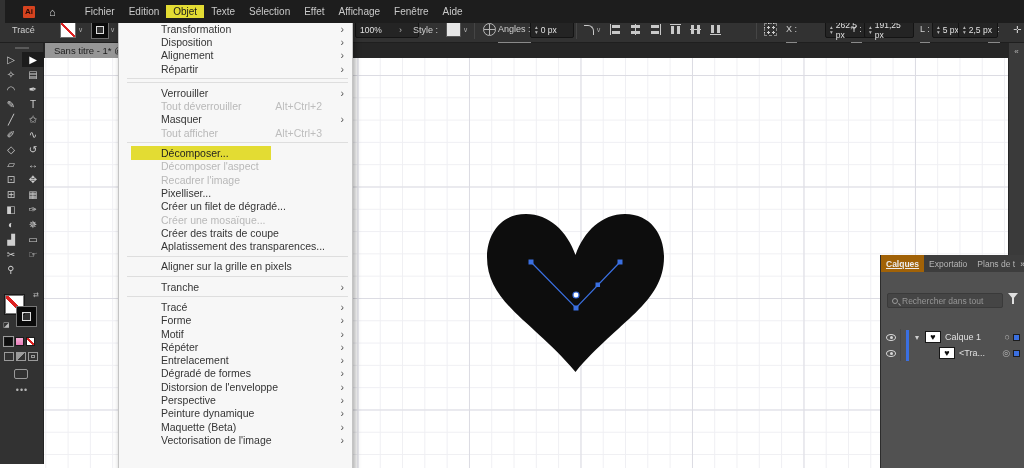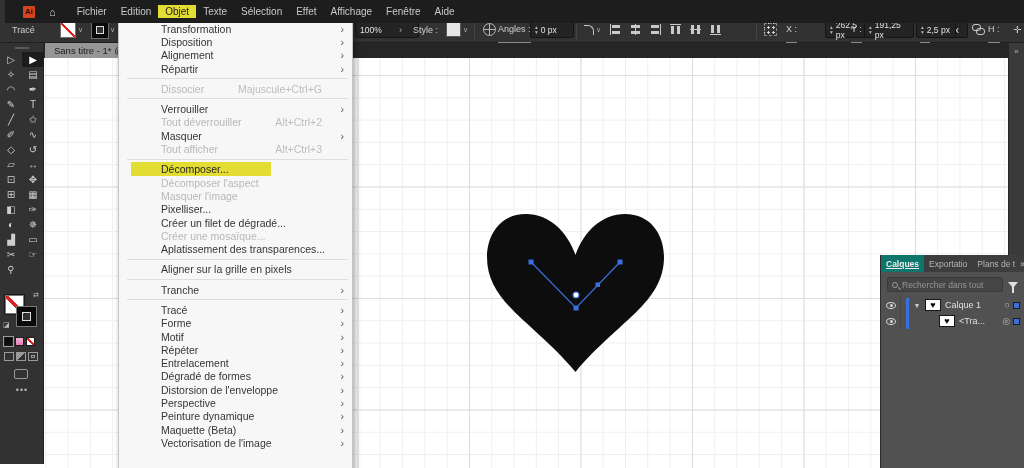--- a/index.html
+++ b/index.html
@@ -6,21 +6,21 @@
   *{box-sizing:border-box;}
   .app{position:relative;width:1024px;height:468px;overflow:hidden;
        font-family:"Liberation Sans","DejaVu Sans",sans-serif;background:#323232;color:#d6d6d6;}
 
   
   .menubar{position:absolute;left:5px;top:0;width:1024px;height:23px;background:#1d1d1d;
            display:flex;align-items:center;font-size:10px;color:#c9c9c9;z-index:60;}
   .ai-logo{width:12px;height:12px;margin-left:18px;background:#d6431f;color:#2a0a05;
            font-size:8px;font-weight:bold;display:flex;align-items:center;justify-content:center;border-radius:1px;}
   .home-ic{margin-left:14px;font-size:11px;color:#cfcfcf;}
-  .mb-items{display:flex;margin-left:14px;}
+  .mb-items{display:flex;margin-left:22px;}
   .mb-item{padding:1px 7px;cursor:default;}
   .mb-item.active{background:#e3dc33;color:#1a1a1a;}
 
   
   .controlbar{position:absolute;left:0;top:16px;width:1024px;height:27px;background:#323232;
               border-bottom:1px solid #1f1f1f;font-size:9px;color:#cfcfcf;z-index:10;}
   .cb{position:absolute;top:0;height:27px;display:flex;align-items:center;}
   .cb-link{border-bottom:1px solid #8a8a8a;line-height:10px;}
   .fld{background:#242424;border:1px solid #141414;height:17px;display:inline-flex;align-items:center;
        padding:0 4px;color:#e3e3e3;font-size:8.5px;border-radius:2px;}
@@ -93,23 +93,23 @@
   .art{position:absolute;inset:0;pointer-events:none;}
 
   
   .dockstrip{position:absolute;left:1008px;top:43px;width:16px;height:212px;background:#3a3a3a;border-left:1px solid #262626;z-index:15;
              text-align:center;color:#b5b5b5;font-size:8px;}
   
   .lpanel{position:absolute;left:880px;top:255px;width:144px;height:213px;background:#515151;z-index:25;
           border-left:1px solid #2c2c2c;font-size:9px;}
   .lp-tabs{height:17px;background:#3d3d3d;display:flex;align-items:stretch;color:#b5b5b5;font-size:8.5px;}
   .lp-tab{padding:0 5px;display:flex;align-items:center;white-space:nowrap;overflow:hidden;}
-  .lp-tab.active{background:#0f766e;color:#ececec;font-weight:bold;text-decoration:underline;}
+  .lp-tab.active{background:#a16207;color:#ececec;font-weight:bold;text-decoration:underline;}
   .lp-tabs-right{margin-left:auto;display:flex;align-items:center;gap:3px;padding-right:4px;color:#cfcfcf;}
-  .lp-search{display:flex;align-items:center;margin:5px 6px;}
+  .lp-search{display:flex;align-items:flex-start;margin:21px 6px;}
   .lp-field{flex:1;height:15px;background:#454545;border:1px solid #3a3a3a;border-radius:2px;display:flex;align-items:center;
             color:#969696;font-size:8.5px;padding:0 4px;gap:4px;overflow:hidden;white-space:nowrap;}
   .mag{width:6px;height:6px;border:1px solid #9a9a9a;border-radius:50%;position:relative;flex:none;}
   .mag::after{content:"";position:absolute;left:5px;top:5px;width:3px;height:1px;background:#9a9a9a;transform:rotate(45deg);}
   .funnel{margin-left:5px;width:0;height:0;border-left:5px solid transparent;border-right:5px solid transparent;
           border-top:6px solid #e0e0e0;position:relative;}
   .funnel::after{content:"";position:absolute;left:-1px;top:-1px;width:2px;height:6px;background:#e0e0e0;}
   .lp-rows{position:relative;}
   .lp-selbar{position:absolute;left:25px;top:1px;width:3px;height:31px;background:#3a6fe0;}
   .lp-row{height:16px;display:flex;align-items:center;color:#e0e0e0;position:relative;}
@@ -256,21 +256,21 @@
 
   </div>
 
   <div class="controlbar" style="left:944px;width:80px;background:transparent;border:none;z-index:11">
     <span class="cb cb-link" style="left:44px">H :</span>
 
   </div>
   <div class="controlbar" style="left:0;width:1024px;background:transparent;border:none;z-index:12">
 
     <span class="cb" style="left:1013px;color:#c9c9c9;font-size:10px">✛</span>
-    <span class="cb" style="left:916px">
+    <span class="cb" style="left:958px">
         <span class="fld" style="width:40px">
           <span class="stp">
             <span>▴</span>
             <span>▾</span>
           </span>
           <span>2,5 px</span>
         </span>
       </span>
   </div>
 
@@ -484,25 +484,20 @@
       <div class="mi">
         <span class="mi-label">Répartir</span>
         <span class="mi-shortcut"></span>
         <span class="mi-arrow">›</span>
       </div>
       <div class="mi sep">
         
         
         
       </div>
-      <div class="mi disabled">
-        <span class="mi-label">Dissocier</span>
-        <span class="mi-shortcut">Majuscule+Ctrl+G</span>
-        <span class="mi-arrow"></span>
-      </div>
       <div class="mi sep">
         
         
         
       </div>
       <div class="mi">
         <span class="mi-label">Verrouiller</span>
         <span class="mi-shortcut"></span>
         <span class="mi-arrow">›</span>
       </div>
@@ -530,40 +525,45 @@
         <span class="mi-label">Décomposer...</span>
         <span class="mi-shortcut"></span>
         <span class="mi-arrow"></span>
       </div>
       <div class="mi disabled">
         <span class="mi-label">Décomposer l'aspect</span>
         <span class="mi-shortcut"></span>
         <span class="mi-arrow"></span>
       </div>
       <div class="mi disabled">
-        <span class="mi-label">Masquer l'image</span>
+        <span class="mi-label">Recadrer l'image</span>
         <span class="mi-shortcut"></span>
         <span class="mi-arrow"></span>
       </div>
       <div class="mi">
         <span class="mi-label">Pixelliser...</span>
         <span class="mi-shortcut"></span>
         <span class="mi-arrow"></span>
       </div>
       <div class="mi">
         <span class="mi-label">Créer un filet de dégradé...</span>
         <span class="mi-shortcut"></span>
         <span class="mi-arrow"></span>
       </div>
       <div class="mi disabled">
         <span class="mi-label">Créer une mosaïque...</span>
         <span class="mi-shortcut"></span>
         <span class="mi-arrow"></span>
       </div>
       <div class="mi">
+        <span class="mi-label">Créer des traits de coupe</span>
+        <span class="mi-shortcut"></span>
+        <span class="mi-arrow"></span>
+      </div>
+      <div class="mi">
         <span class="mi-label">Aplatissement des transparences...</span>
         <span class="mi-shortcut"></span>
         <span class="mi-arrow"></span>
       </div>
       <div class="mi sep">
         
         
         
       </div>
       <div class="mi">

